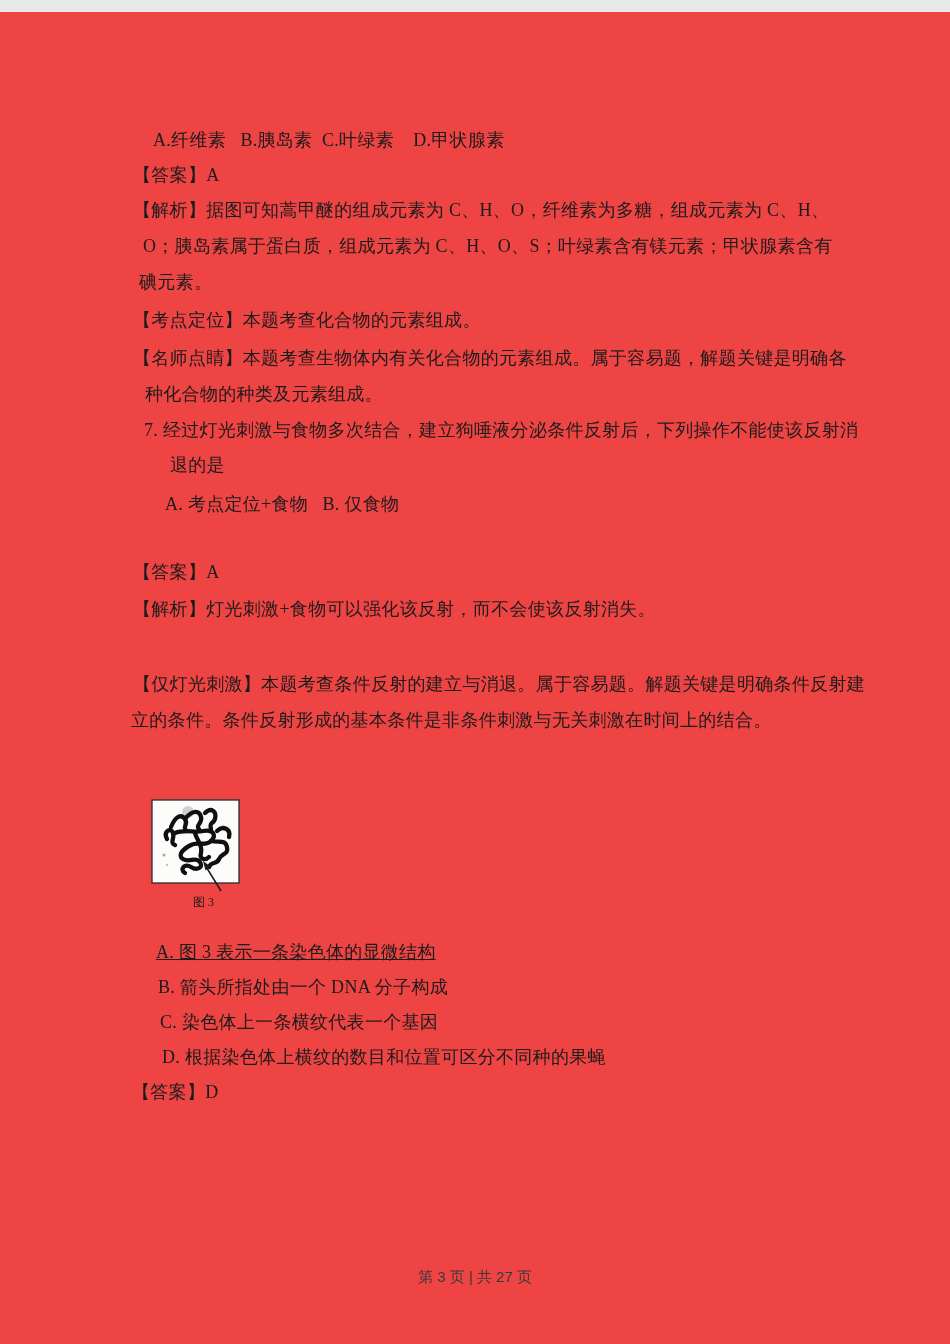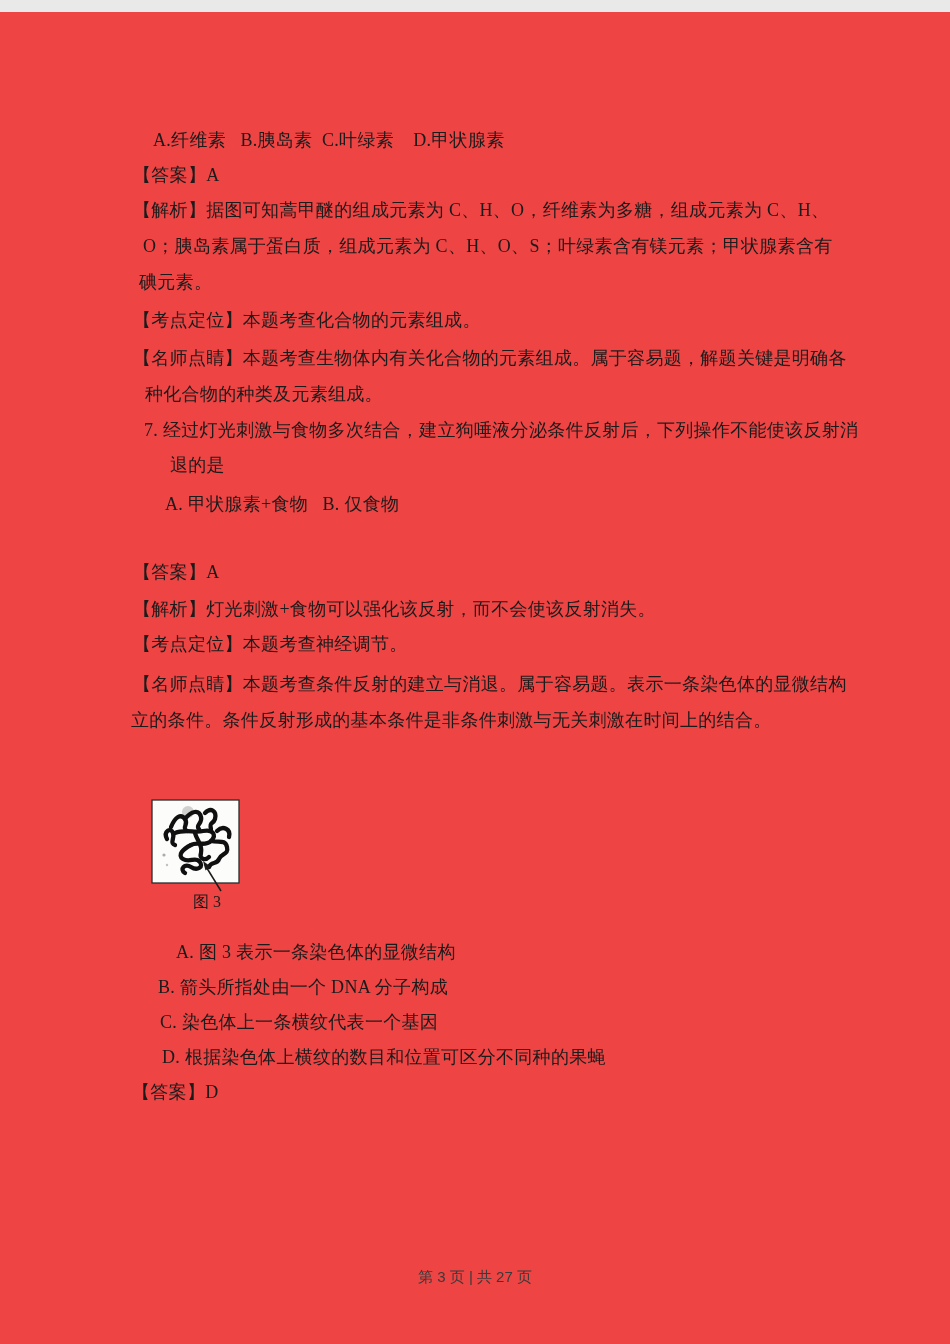--- a/index.html
+++ b/index.html
@@ -15,21 +15,21 @@
   }
   .line {
     position: absolute;
     font-size: 18px;
     line-height: 26px;
     letter-spacing: 0.3px;
     white-space: pre;
   }
   .caption {
     position: absolute;
-    font-size: 16px;
+    font-size: 12px;
     line-height: 16px;
     white-space: pre;
   }
   .footer {
     position: absolute;
     left: 0;
     top: 1256px;
     width: 950px;
     text-align: center;
     font-family: "Liberation Sans", "DejaVu Sans", sans-serif;
@@ -54,25 +54,24 @@
   <div class="line" style="left:133px; top:150px;">【答案】A</div>
   <div class="line" style="left:133px; top:185px;">【解析】据图可知蒿甲醚的组成元素为 C、H、O，纤维素为多糖，组成元素为 C、H、</div>
   <div class="line" style="left:143px; top:221px;text-align:right;">O；胰岛素属于蛋白质，组成元素为 C、H、O、S；叶绿素含有镁元素；甲状腺素含有</div>
   <div class="line" style="left:139px; top:257px;">碘元素。</div>
   <div class="line" style="left:133px; top:295px;">【考点定位】本题考查化合物的元素组成。</div>
   <div class="line" style="left:133px; top:333px;">【名师点睛】本题考查生物体内有关化合物的元素组成。属于容易题，解题关键是明确各</div>
   <div class="line" style="left:145px; top:369px;">种化合物的种类及元素组成。</div>
 
   <div class="line" style="left:144px; top:405px;">7. 经过灯光刺激与食物多次结合，建立狗唾液分泌条件反射后，下列操作不能使该反射消</div>
   <div class="line" style="left:170px; top:440px;">退的是</div>
-  <div class="line" style="left:165px; top:479px;">A. 甲状腺素+食物   B. 仅食物</div>
+  <div class="line" style="left:165px; top:479px;">A. 考点定位+食物   B. 仅食物</div>
   <div class="line" style="left:133px; top:547px;">【答案】A</div>
   <div class="line" style="left:133px; top:584px;">【解析】灯光刺激+食物可以强化该反射，而不会使该反射消失。</div>
-  <div class="line" style="left:133px; top:619px;">【考点定位】本题考查神经调节。</div>
-  <div class="line" style="left:133px; top:659px;">【名师点睛】本题考查条件反射的建立与消退。属于容易题。表示一条染色体的显微结构</div>
+  <div class="line" style="left:133px; top:659px;">【仅灯光刺激】本题考查条件反射的建立与消退。属于容易题。解题关键是明确条件反射建</div>
   <div class="line" style="left:131px; top:695px;">立的条件。条件反射形成的基本条件是非条件刺激与无关刺激在时间上的结合。</div>
 
 
   <div class="figure-wrap">
     <svg width="92" height="96" viewBox="0 0 92 96" xmlns="http://www.w3.org/2000/svg">
       <rect x="1" y="1" width="87" height="83" fill="#fcfcfa" stroke="#2c2c2c" stroke-width="1.3"></rect>
       <circle cx="37" cy="13" r="6" fill="#8f8f8f" opacity="0.4"></circle>
       <circle cx="13" cy="56" r="1.6" fill="#777" opacity="0.6"></circle>
       <circle cx="16" cy="66" r="1.2" fill="#888" opacity="0.5"></circle>
       <g fill="none" stroke="#101010" stroke-width="4.3" stroke-linecap="round" stroke-linejoin="round">
@@ -88,21 +87,21 @@
         <path d="M44,34 C46,42 52,46 50,54 C48,60 54,62 58,58"></path>
       </g>
       <g stroke="#1a1a1a" fill="#1a1a1a">
         <line x1="70" y1="92" x2="54" y2="66" stroke-width="1.5"></line>
         <polygon points="52,62 59.5,67.5 54.5,71.5" stroke="none"></polygon>
       </g>
     </svg>
   </div>
   <div class="caption" style="left:193px; top:882px;">图 3</div>
 
-  <div class="line" style="left:176px; top:927px;">A. 图 3 表示一条染色体的显微结构</div>
+  <div class="line" style="left:156px; top:927px;text-decoration:underline;">A. 图 3 表示一条染色体的显微结构</div>
   <div class="line" style="left:158px; top:962px;">B. 箭头所指处由一个 DNA 分子构成</div>
   <div class="line" style="left:160px; top:997px;">C. 染色体上一条横纹代表一个基因</div>
   <div class="line" style="left:162px; top:1032px;">D. 根据染色体上横纹的数目和位置可区分不同种的果蝇</div>
   <div class="line" style="left:132px; top:1067px;">【答案】D</div>
 
   <div class="footer">第 3 页 | 共 27 页</div>
 
 </div>
 
 </body></html>

